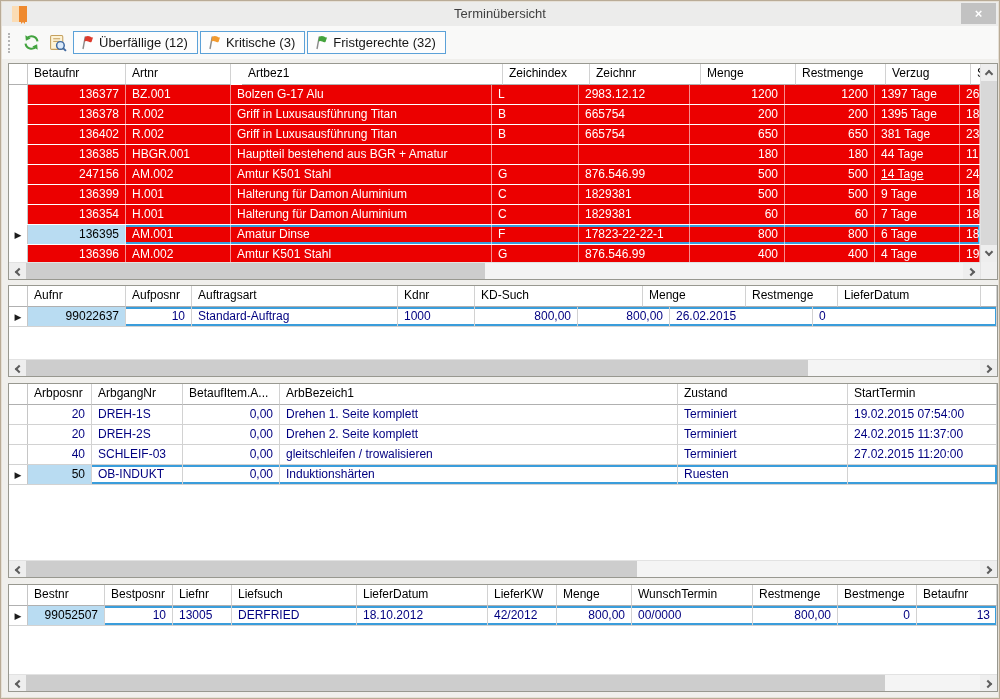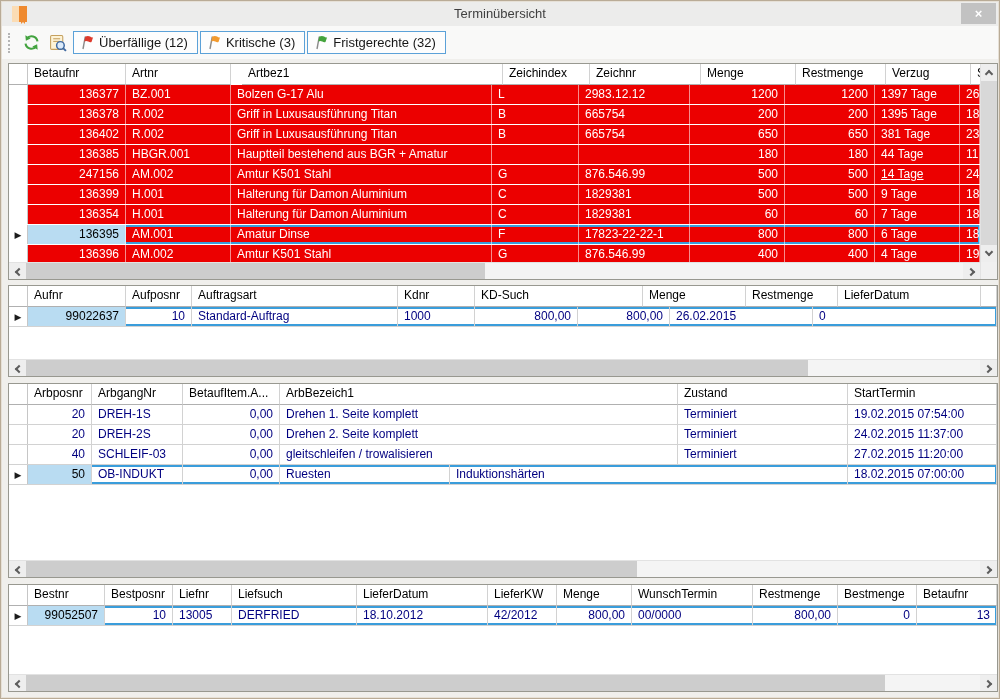--- a/index.html
+++ b/index.html
@@ -356,23 +356,22 @@
             <div class="g-cell num" style="width: 97px;">0,00</div>
             <div class="g-cell" style="width: 398px;">gleitschleifen / trowalisieren</div>
             <div class="g-cell" style="width: 170px;">Terminiert</div>
             <div class="g-cell fill">27.02.2015 11:20:00</div>
           </div>
           <div class="g-row sel">
             <div class="g-cell g-ind">▶</div>
             <div class="g-cell num focus" style="width: 64px;">50</div>
             <div class="g-cell" style="width: 91px;">OB-INDUKT</div>
             <div class="g-cell num" style="width: 97px;">0,00</div>
+            <div class="g-cell" style="width: 398px;">Induktionshärten</div>
             <div class="g-cell" style="width: 170px;">Ruesten</div>
-            <div class="g-cell" style="width: 398px;">Induktionshärten</div>
-            <div class="g-cell fill">18.02.2015 07:00:00</div>
           </div>
         </div>
       <div class="hscroll">
         <div class="sb-btn">
             <span class="ch left"></span>
           </div>
         <div class="sb-track">
             <div class="sb-thumb" style="width:64%;"></div>
           </div>
         <div class="sb-btn">

